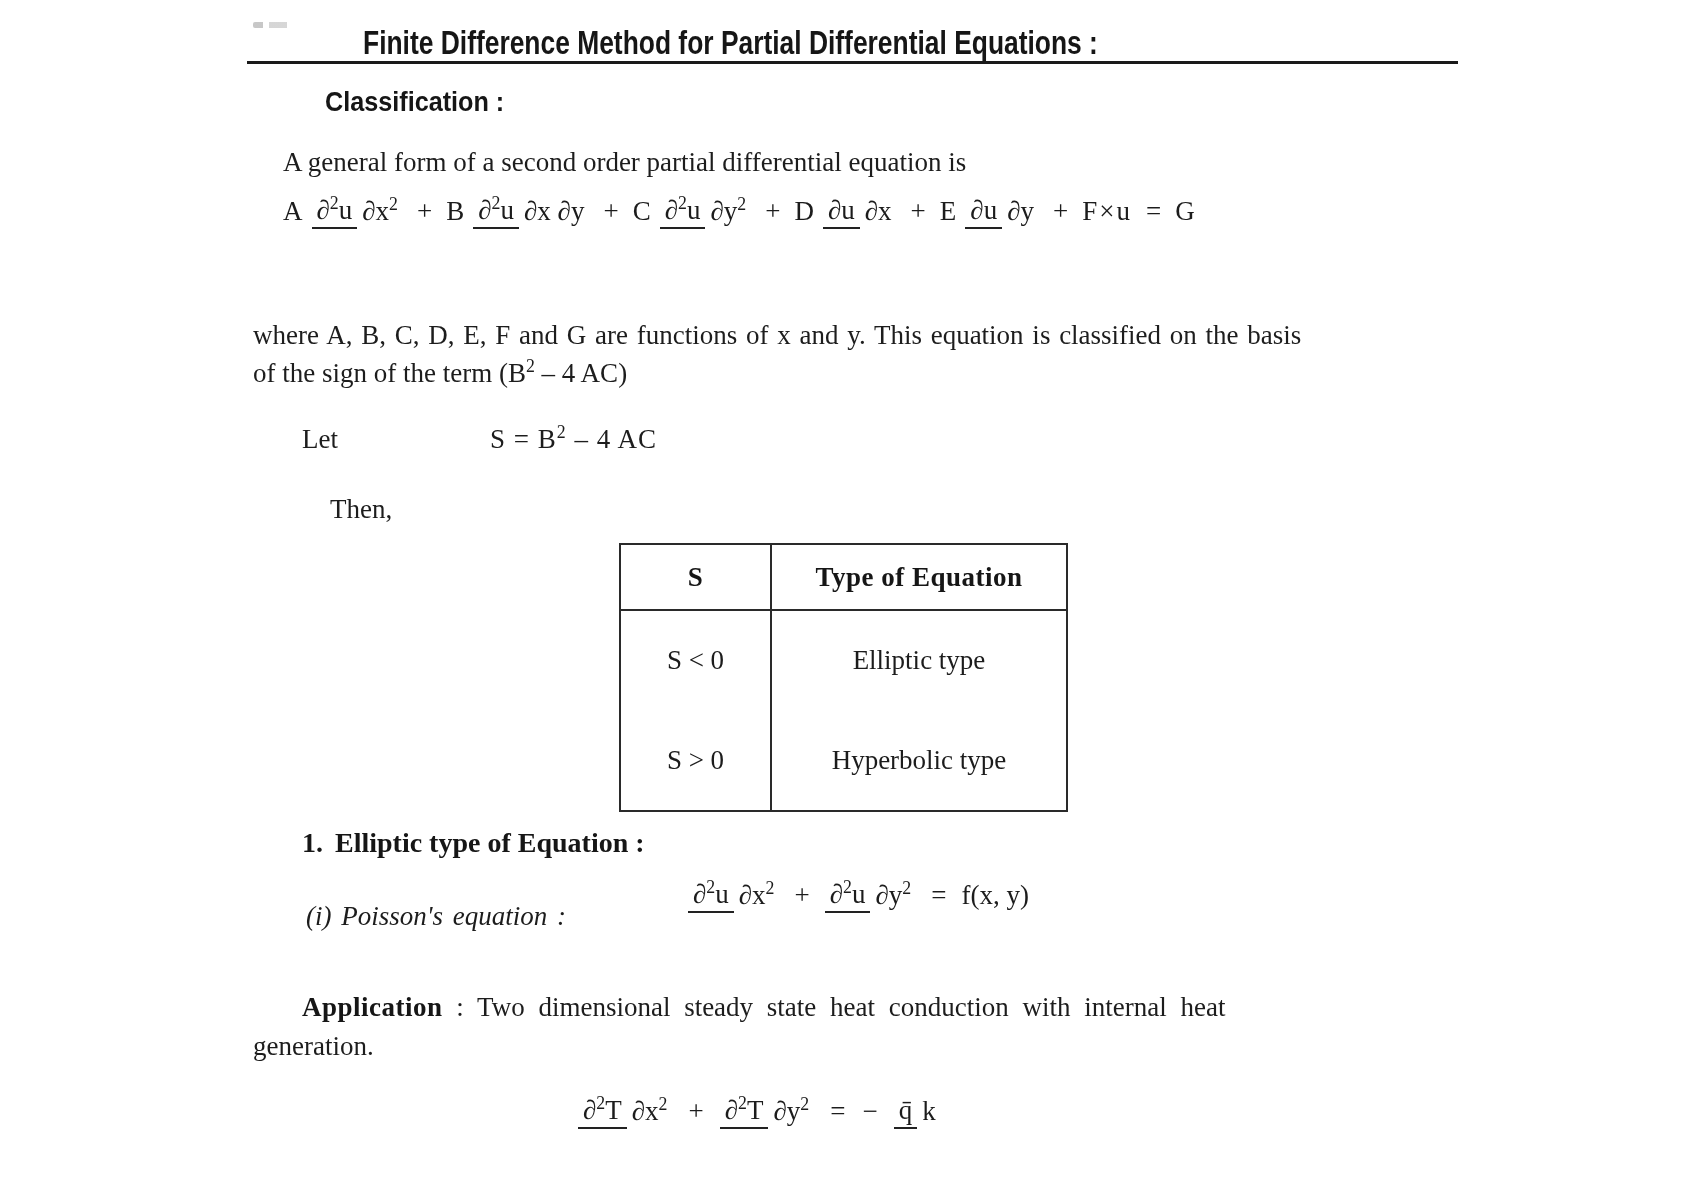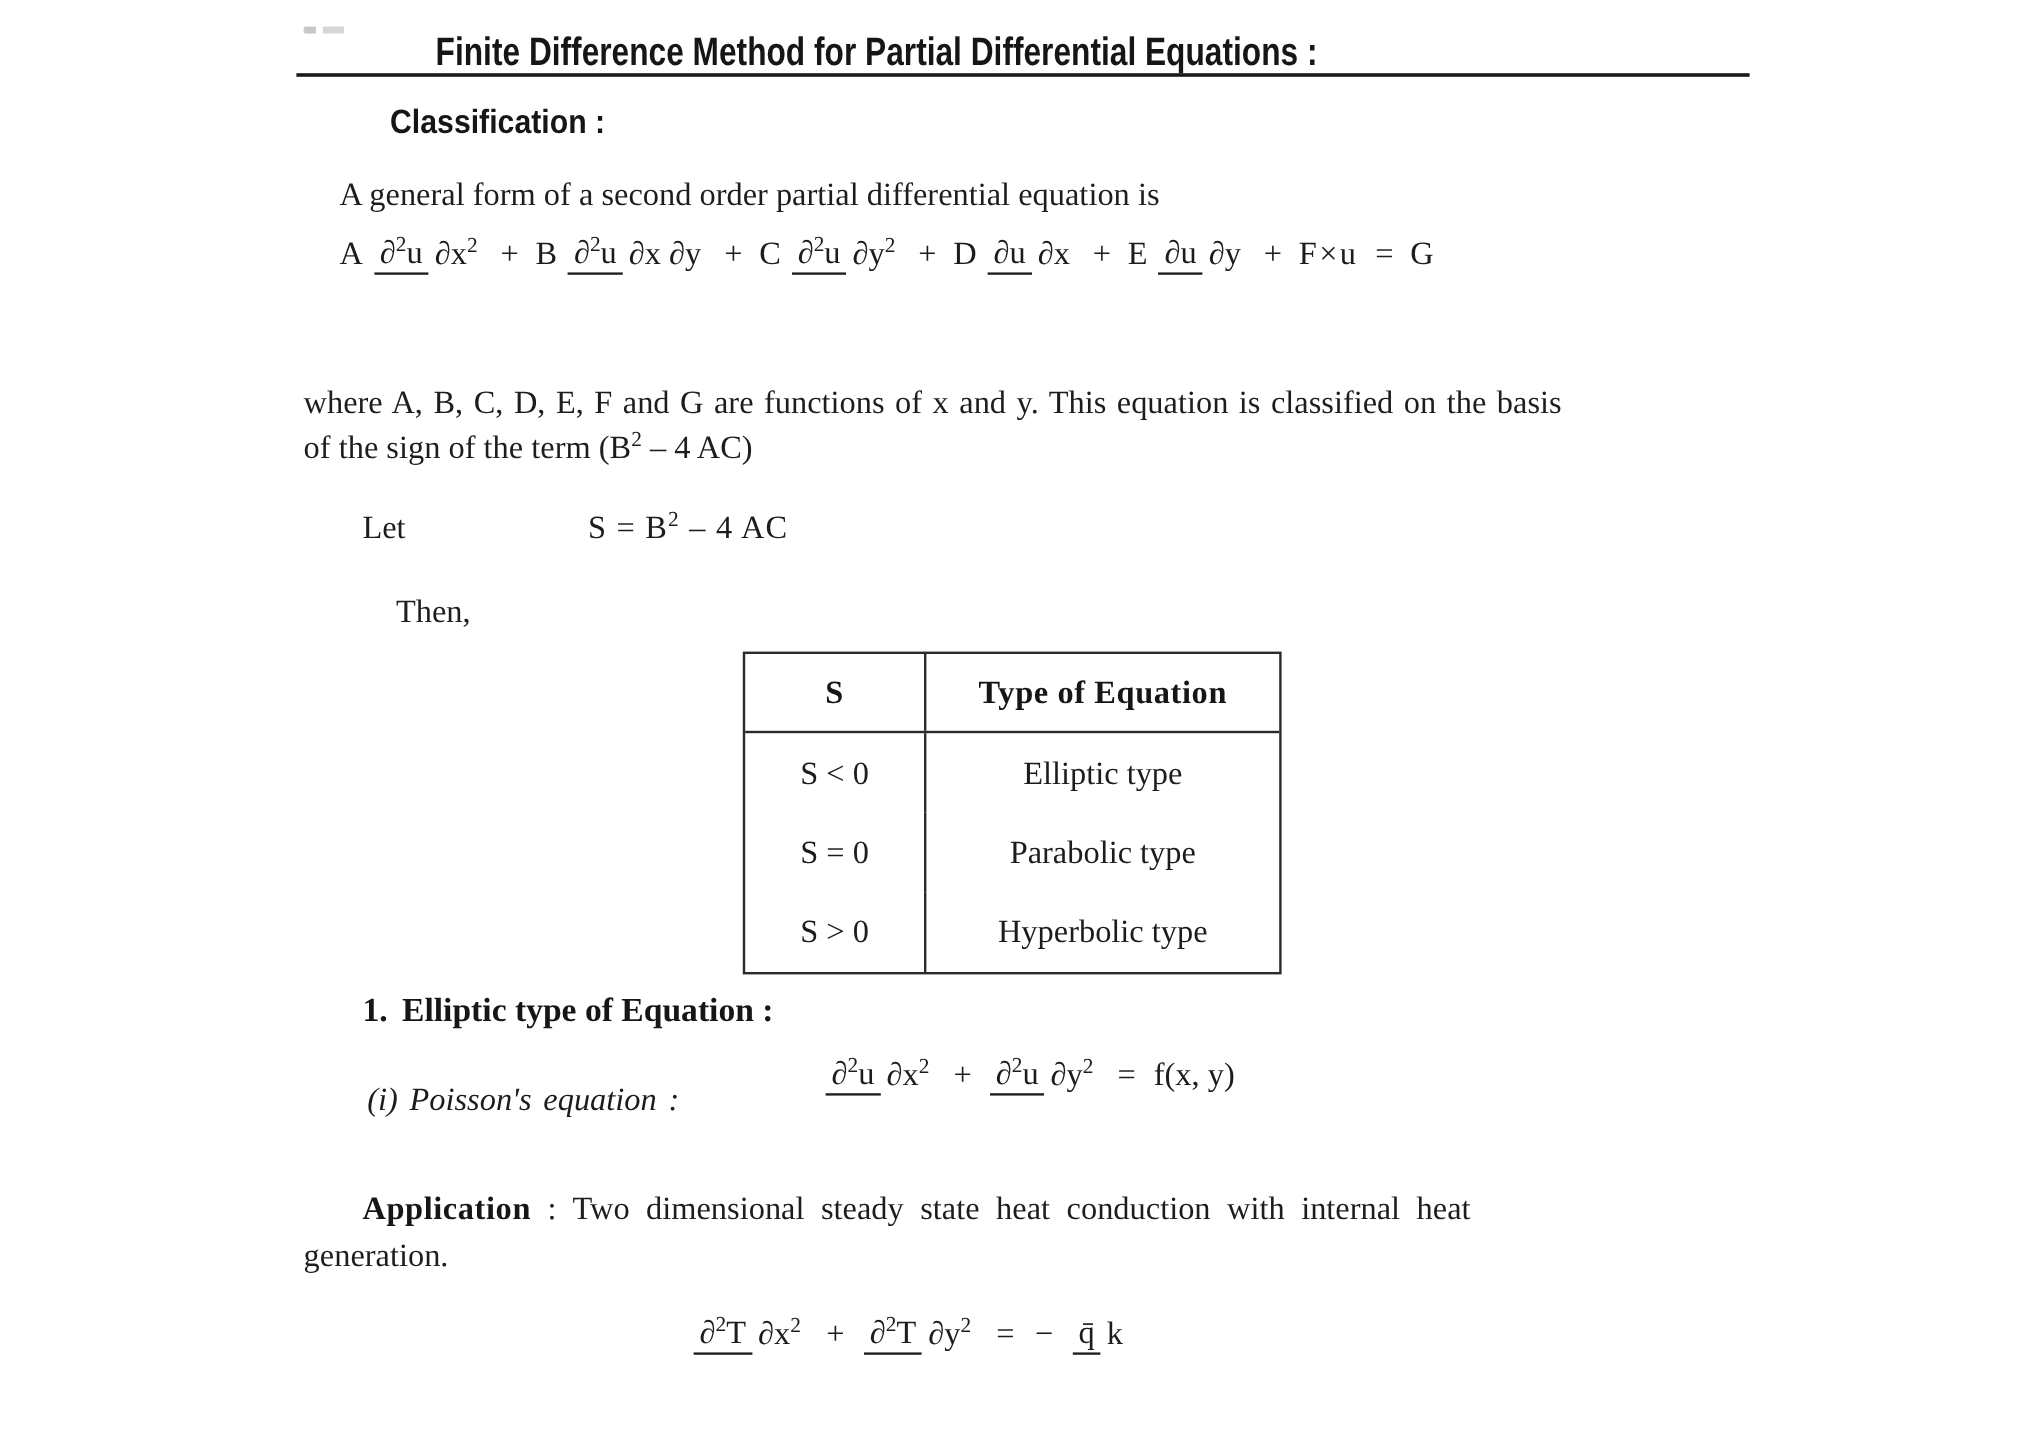--- a/index.html
+++ b/index.html
@@ -126,24 +126,20 @@
   <div class="tbl">
     <div class="tr head">
       <div class="td c1">S</div>
       <div class="td c2">Type of Equation</div>
     </div>
     <div class="tr">
       <div class="td c1">S &lt; 0</div>
       <div class="td c2">Elliptic type</div>
     </div>
     <div class="tr">
-      <div class="td c1">S = 0</div>
-      <div class="td c2">Parabolic type</div>
-    </div>
-    <div class="tr">
       <div class="td c1">S &gt; 0</div>
       <div class="td c2">Hyperbolic type</div>
     </div>
   </div>
 
   <div class="abs h1"><span>1.</span><span class="htxt">Elliptic type of Equation :</span></div>
 
   <div class="abs poisson-label">(i) Poisson's equation :</div>
 
   <div class="abs mrow eq2">

